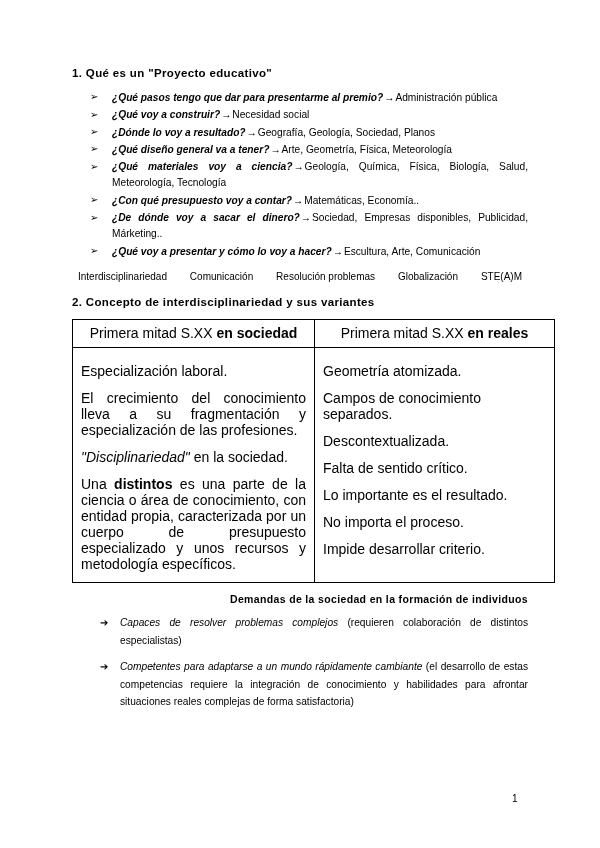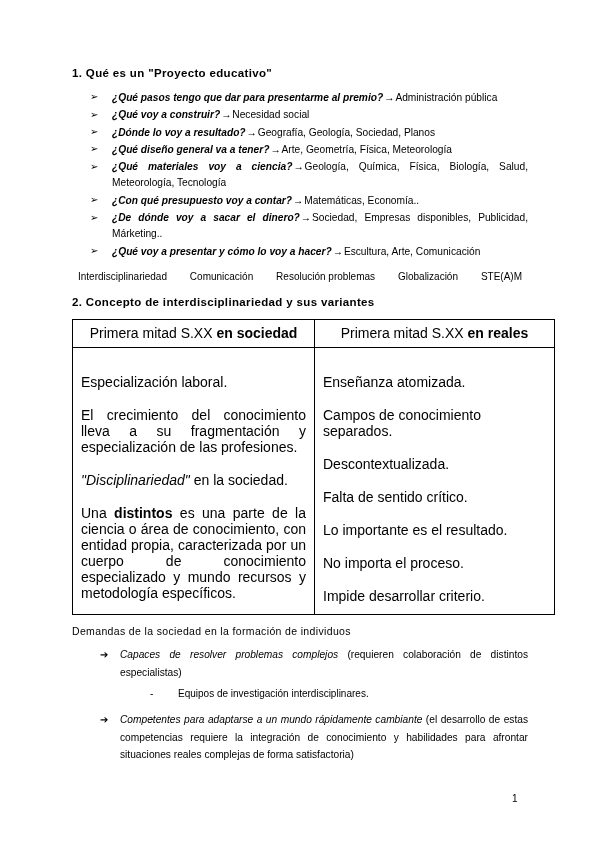--- a/index.html
+++ b/index.html
@@ -29,24 +29,25 @@
   
   h1.section-heading {
     font-size: 11.5px;
     font-weight: bold;
     margin: 0 0 9px 0;
     letter-spacing: 0.35px;
     line-height: 1.3;
   }
   h2.sub-heading {
     font-size: 10.5px;
-    font-weight: normal;
+    font-weight: bold;
     margin: 10px 0 8px 0;
     letter-spacing: 0.35px;
     line-height: 1.3;
+    text-align: right;
   }
 
   
   .arrow-list {
     margin: 0 0 6px 0;
     padding: 0;
     list-style: none;
   }
   .arrow-list > li {
     position: relative;
@@ -102,21 +103,21 @@
     line-height: 16px;
   }
   table.concept-table td.col-left { width: 229px; }
   table.concept-table td.col-right { width: 227px; }
   table.concept-table tr.head td {
     text-align: center;
     padding: 5px 6px 6px 6px;
     vertical-align: middle;
   }
   .cell-p {
-    margin: 17px 0 11px 0;
+    margin: 6px 0 11px 0;
     text-align: justify;
   }
   .cell-p:last-child { margin-bottom: 0; }
   .cell-p.nojust { text-align: left; }
   b, strong { font-weight: bold; }
   i, em { font-style: italic; }
 
   
   .demand-list {
     margin: 0;
@@ -219,42 +220,42 @@
       <tbody>
         <tr class="head">
           <td class="col-left"><span>Primera mitad S.XX </span><b>en sociedad</b></td>
           <td class="col-right"><span>Primera mitad S.XX </span><b>en reales</b></td>
         </tr>
         <tr>
           <td class="col-left">
             <p class="cell-p nojust">Especialización laboral.</p>
             <p class="cell-p">El crecimiento del conocimiento lleva a su fragmentación y especialización de las profesiones.</p>
             <p class="cell-p nojust"><i>"Disciplinariedad"</i><span> en la sociedad.</span></p>
-            <p class="cell-p"><span>Una </span><b>distintos</b><span> es una parte de la ciencia o área de conocimiento, con entidad propia, caracterizada por un cuerpo de conocimiento especializado y mundo recursos y metodología específicos.</span></p>
+            <p class="cell-p"><span>Una </span><b>distintos</b><span> es una parte de la ciencia o área de conocimiento, con entidad propia, caracterizada por un cuerpo de presupuesto especializado y unos recursos y metodología específicos.</span></p>
           </td>
           <td class="col-right">
-            <p class="cell-p nojust">Enseñanza atomizada.</p>
+            <p class="cell-p nojust">Geometría atomizada.</p>
             <p class="cell-p nojust">Campos de conocimiento separados.</p>
             <p class="cell-p nojust">Descontextualizada.</p>
             <p class="cell-p nojust">Falta de sentido crítico.</p>
             <p class="cell-p nojust">Lo importante es el resultado.</p>
             <p class="cell-p nojust">No importa el proceso.</p>
             <p class="cell-p nojust">Impide desarrollar criterio.</p>
           </td>
         </tr>
       </tbody>
     </table>
 
     <h2 class="sub-heading">Demandas de la sociedad en la formación de individuos</h2>
 
     <ul class="demand-list">
       <li>
         <span class="marker">➔</span><i>Capaces de resolver problemas complejos</i><span> (requieren colaboración de distintos especialistas)</span>
         <ul class="dash-list">
-          <li><span class="marker">-</span><span>Equipos de investigación interdisciplinares.</span></li>
+          <li><span class="marker">-</span></li>
           <li><span class="marker">-</span></li>
           <li><span class="marker">-</span></li>
         </ul>
       </li>
       <li>
         <span class="marker">➔</span><i>Competentes para adaptarse a un mundo rápidamente cambiante</i><span> (el desarrollo de estas competencias requiere la integración de conocimiento y habilidades para afrontar situaciones reales complejas de forma satisfactoria)</span>
       </li>
     </ul>
 
   </div>

